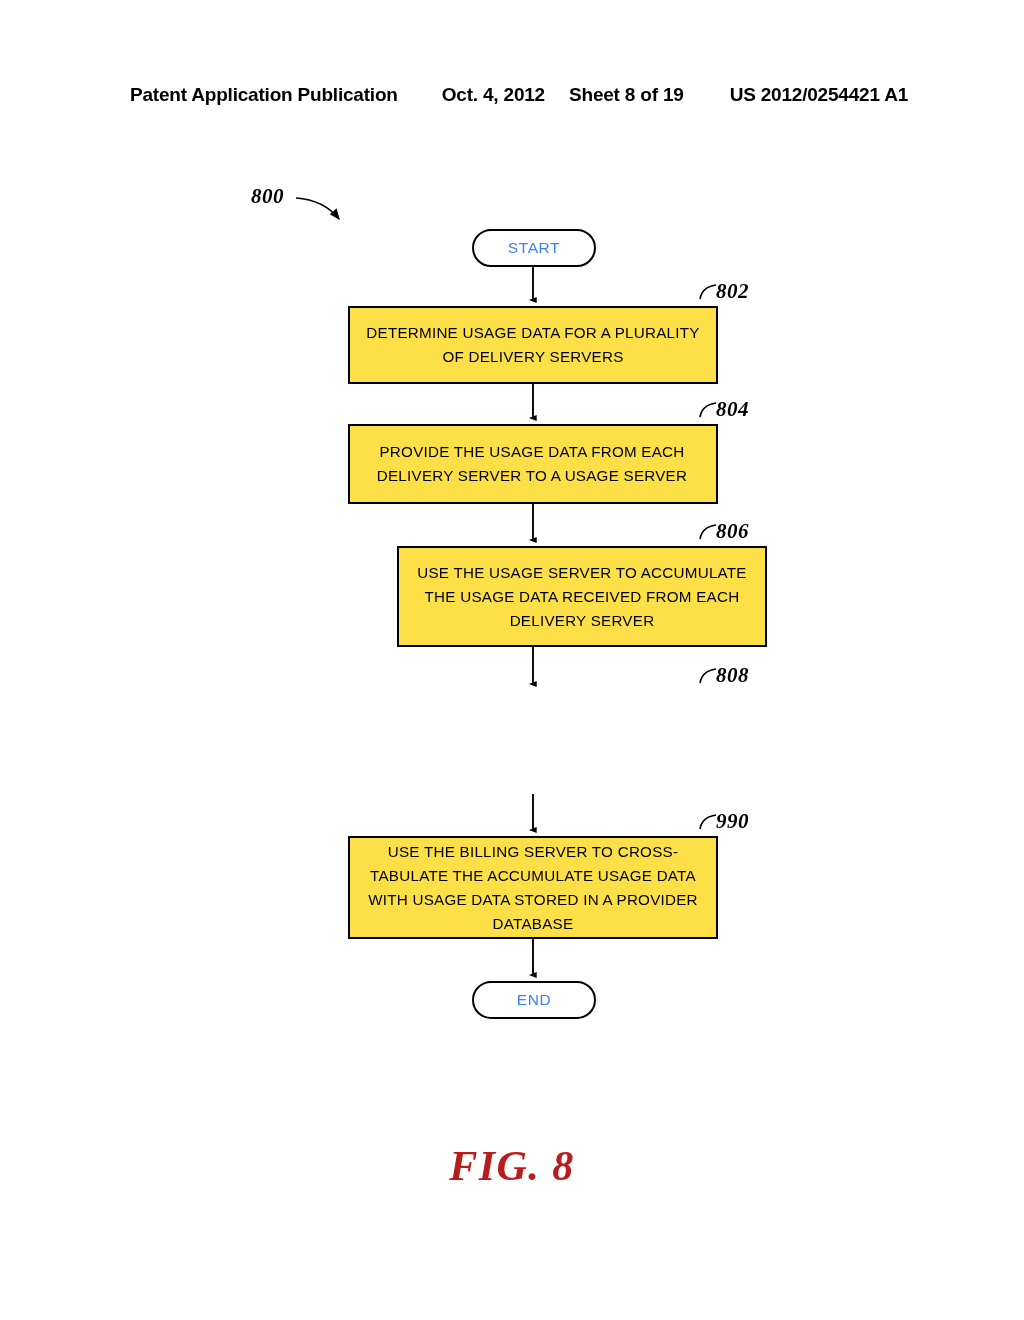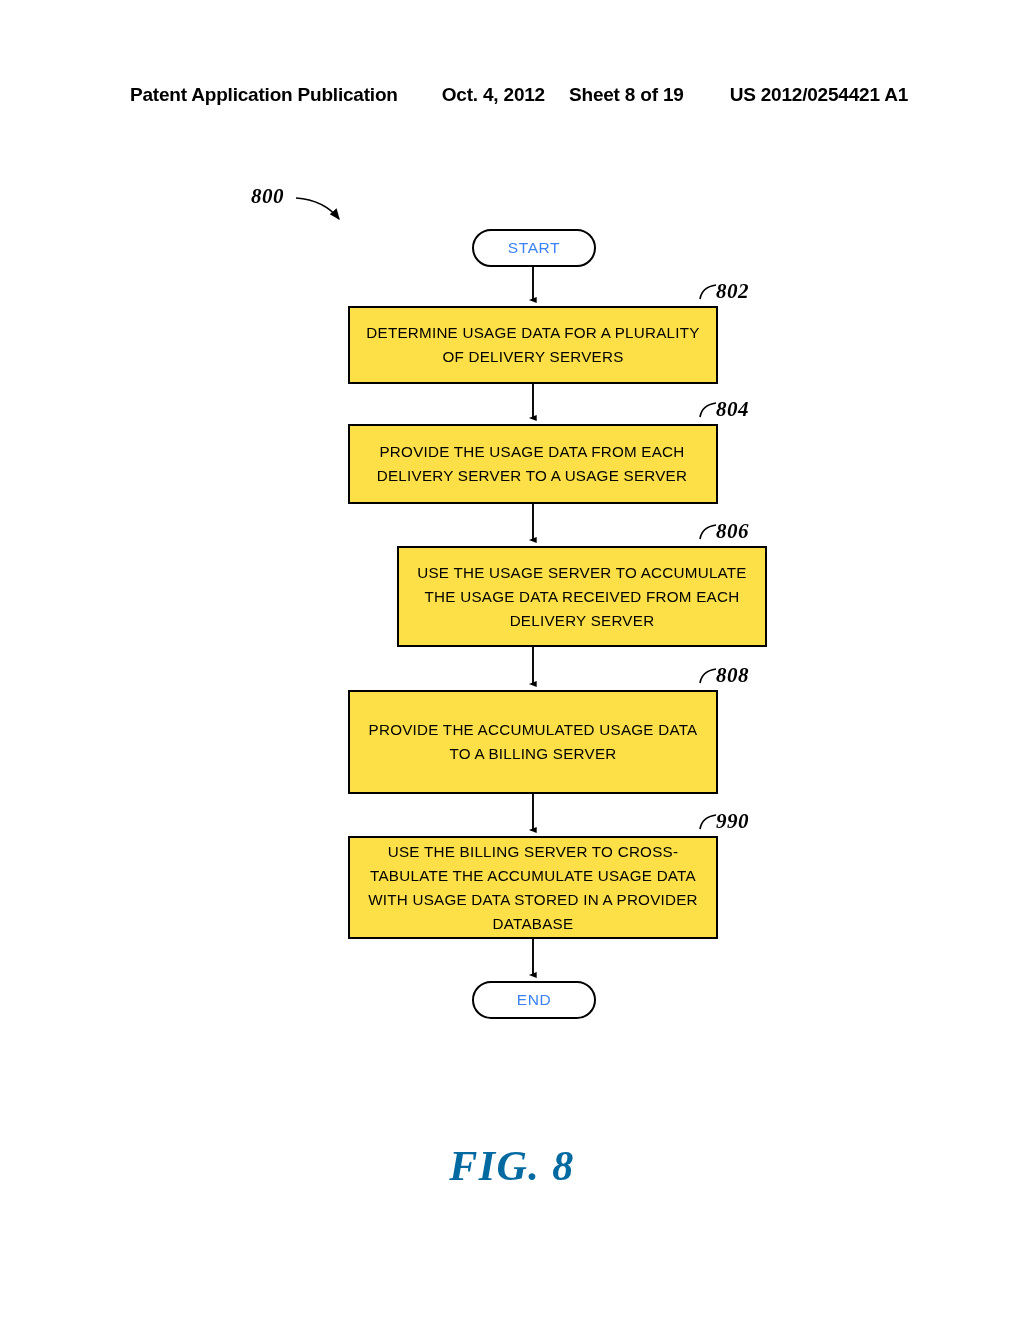--- a/index.html
+++ b/index.html
@@ -120,21 +120,21 @@
     position: absolute;
     left: 0;
     top: 1142px;
     width: 1024px;
     text-align: center;
     font-family: "Liberation Serif", serif;
     font-style: italic;
     font-weight: bold;
     font-size: 42px;
     letter-spacing: 1.5px;
-    color: #0369a1;
+    color: #b91c1c;
   }
 </style>
 </head>
 <body>
 
 <div id="page-header">
   <span class="hdr-pub">Patent Application Publication</span>
   <span class="hdr-date">Oct. 4, 2012</span>
   <span class="hdr-sheet">Sheet 8 of 19</span>
   <span class="hdr-num">US 2012/0254421 A1</span>
@@ -191,24 +191,20 @@
   </div>
   <div class="ref-num" id="ref-804">804</div>
 
   <div class="process-box" id="process-806">
     <span class="box-text">USE THE USAGE SERVER TO ACCUMULATE
 THE USAGE DATA RECEIVED FROM EACH
 DELIVERY SERVER</span>
   </div>
   <div class="ref-num" id="ref-806">806</div>
 
-  <div class="process-box" id="process-808">
-    <span class="box-text">PROVIDE THE ACCUMULATED USAGE DATA
-TO A BILLING SERVER</span>
-  </div>
   <div class="ref-num" id="ref-808">808</div>
 
   <div class="process-box" id="process-810">
     <span class="box-text">USE THE BILLING SERVER TO CROSS-
 TABULATE THE ACCUMULATE USAGE DATA
 WITH USAGE DATA STORED IN A PROVIDER
 DATABASE</span>
   </div>
   <div class="ref-num" id="ref-810">990</div>
 

